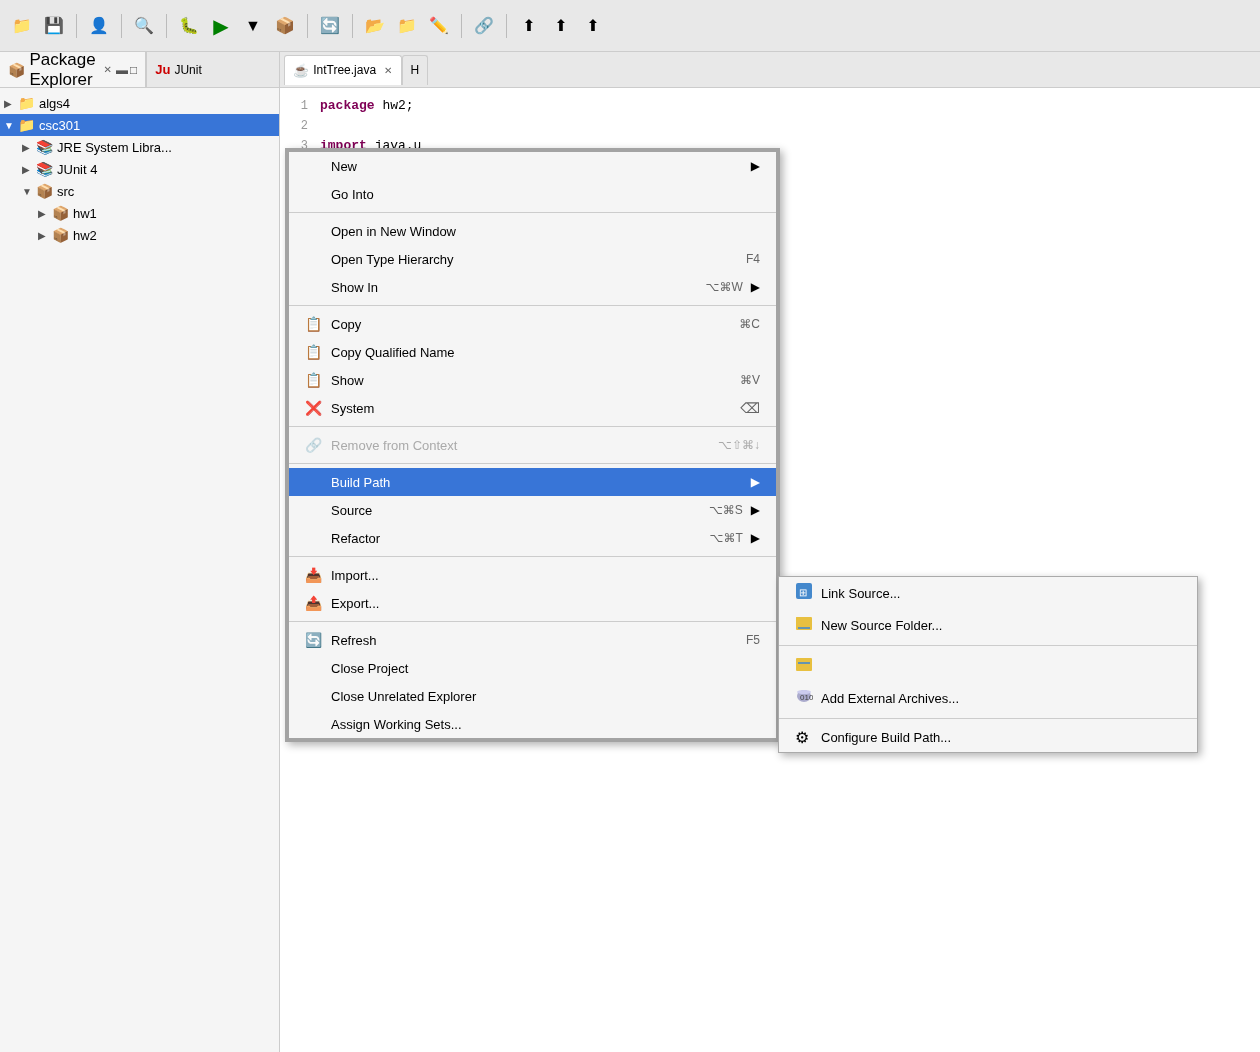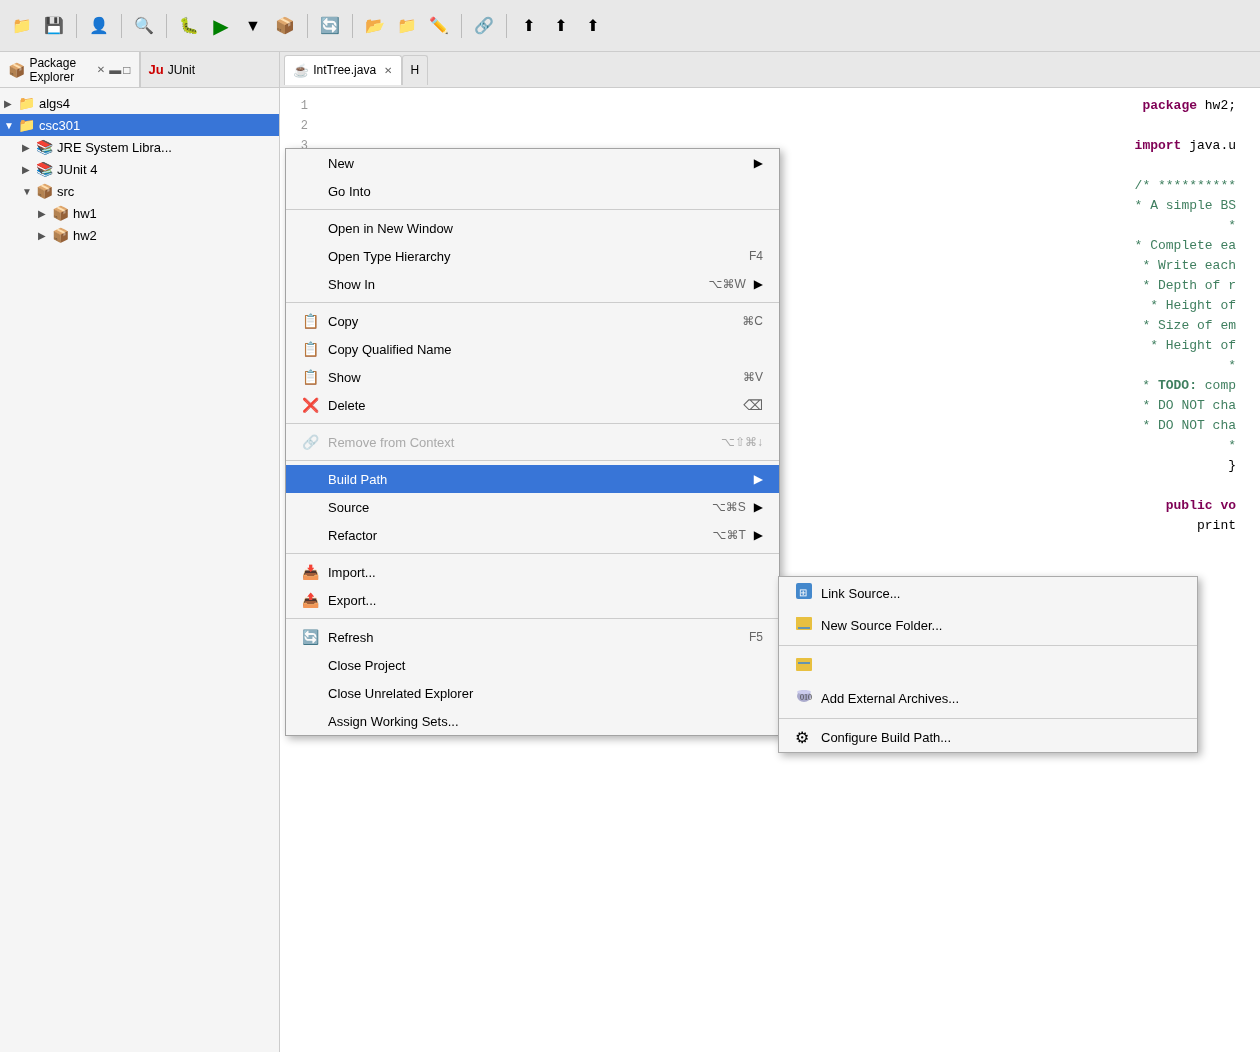--- a/index.html
+++ b/index.html
@@ -110,37 +110,37 @@
       min-height: 20px;
     }
     .line-num {
       width: 40px;
       text-align: right;
       padding-right: 12px;
       color: #999;
       user-select: none;
       font-size: 12px;
     }
-    .line-content { flex: 1; padding-right: 24px; text-align: right; }
+    .line-content { flex: 1; padding-right: 24px; }
     .kw-package { color: #7f0055; font-weight: bold; }
-    .kw-import { color: #7f0055; font-weight: bold; margin-left: 36px; }
+    .kw-import { color: #7f0055; font-weight: bold; }
     .kw-public { color: #7f0055; font-weight: bold; }
     .kw-void { color: #7f0055; font-weight: bold; }
     .comment { color: #3f7f5f; }
     .todo { color: #3f7f5f; font-weight: bold; }
     .line-indicator { width: 20px; display: flex; align-items: center; justify-content: center; color: #999; font-size: 11px; }
 
     
     .context-menu {
       position: absolute;
       top: 148px;
       left: 285px;
       width: 495px;
       background: #f5f5f5;
-      border: 1px solid #a3a3a3;
+      border: 4px solid #a3a3a3;
       box-shadow: 3px 3px 8px rgba(0,0,0,0.3);
       z-index: 100;
     }
     .menu-item {
       display: flex;
       align-items: center;
       padding: 5px 16px;
       cursor: pointer;
       min-height: 28px;
       position: relative;
@@ -229,21 +229,21 @@
   <div class="toolbar-btn">⬆</div>
 </div>
 
 <div class="main-area">
 
   <div class="left-panel">
 
     <div class="combined-tab-bar">
       <div class="pkg-tab-section">
         <span style="font-size:14px;">📦</span>
-        <span style="font-size:12px; font-weight:500;">Package Explorer</span>
+        <span style="font-size:17px; font-weight:500;">Package Explorer</span>
         <span style="font-size:10px; color:#666; margin-left:4px;">✕</span>
         <div class="tab-toolbar">
           <span style="font-size:12px; color:#555;">▬</span>
           <span style="font-size:12px; color:#555;">□</span>
         </div>
       </div>
       <div style="width:1px; background:#ccc;"></div>
       <div class="junit-tab-section">
         <span style="font-size:13px; color:#cc0000; font-weight:bold;">Ju</span>
         <span style="font-size:12px;">JUnit</span>
@@ -444,21 +444,21 @@
     <span class="menu-icon">📋</span>
     <span class="menu-label">Copy Qualified Name</span>
   </div>
   <div class="menu-item">
     <span class="menu-icon">📋</span>
     <span class="menu-label">Show</span>
     <span class="menu-shortcut">⌘V</span>
   </div>
   <div class="menu-item">
     <span class="menu-icon">❌</span>
-    <span class="menu-label">Delete</span>
+    <span class="menu-label">System</span>
     <span class="menu-shortcut" style="font-size:14px;">⌫</span>
   </div>
   <div class="menu-separator"></div>
   <div class="menu-item disabled">
     <span class="menu-icon" style="opacity:0.4;">🔗</span>
     <span class="menu-label">Remove from Context</span>
     <span class="menu-shortcut" style="color:#aaa;">⌥⇧⌘↓</span>
   </div>
   <div class="menu-separator"></div>
   <div class="menu-item selected">
@@ -530,21 +530,21 @@
   <div class="menu-separator"></div>
   <div class="menu-item">
     <span class="menu-icon" style="font-size:16px;">
       <svg width="18" height="18" viewBox="0 0 18 18">
           <rect x="1" y="3" width="16" height="13" rx="1" fill="#e8c040"></rect>
           <rect x="3" y="7" width="12" height="2" fill="#4488cc" opacity="0.8"></rect>
         </svg>
     </span>
   </div>
   <div class="menu-item">
-    <span class="menu-icon" style="font-size:16px;font-family:Liberation Serif, serif;">
+    <span class="menu-icon" style="font-size:16px;">
       <svg width="18" height="18" viewBox="0 0 18 18">
           <ellipse cx="9" cy="9" rx="7" ry="6" fill="#aaaacc"></ellipse>
           <ellipse cx="9" cy="5" rx="7" ry="2" fill="#ccccee"></ellipse>
           <text x="5" y="13" font-size="8" fill="#444">010</text>
         </svg>
     </span>
     <span class="menu-label">Add External Archives...</span>
   </div>
   <div class="menu-separator"></div>
   <div class="menu-item">

